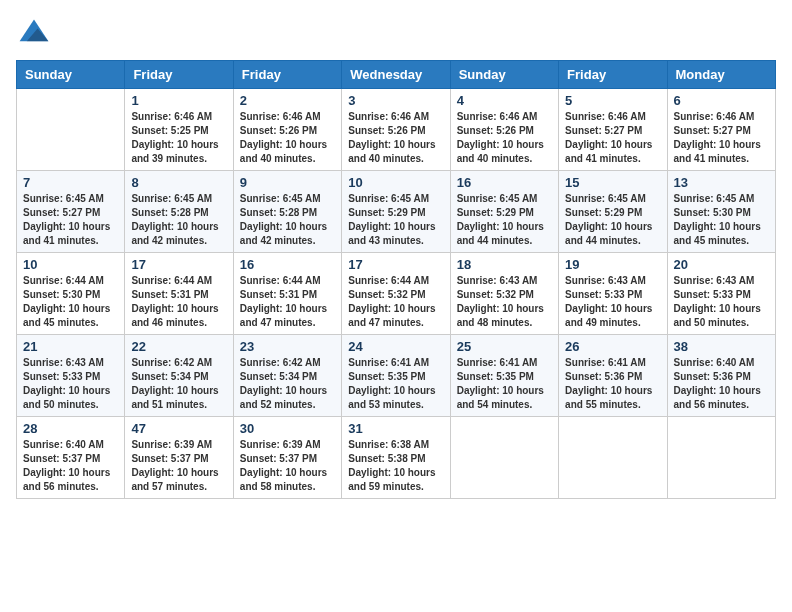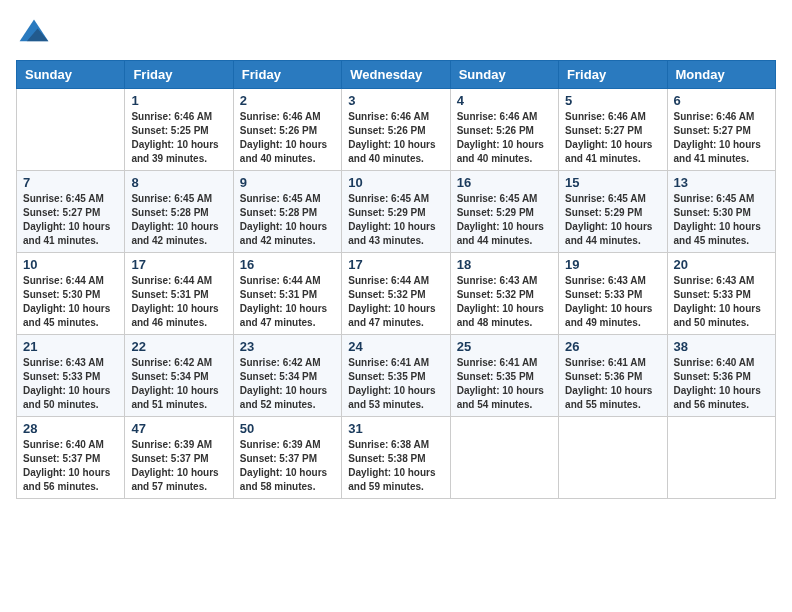--- a/index.html
+++ b/index.html
@@ -242,21 +242,21 @@
       <tr>
         <td>
           <div class="day-num">28</div>
           <div class="day-info">Sunrise: 6:40 AM<br>Sunset: 5:37 PM<br>Daylight: 10 hours and 56 minutes.</div>
         </td>
         <td>
           <div class="day-num">47</div>
           <div class="day-info">Sunrise: 6:39 AM<br>Sunset: 5:37 PM<br>Daylight: 10 hours and 57 minutes.</div>
         </td>
         <td>
-          <div class="day-num">50</div>
+          <div class="day-num">30</div>
           <div class="day-info">Sunrise: 6:39 AM<br>Sunset: 5:37 PM<br>Daylight: 10 hours and 58 minutes.</div>
         </td>
         <td>
           <div class="day-num">31</div>
           <div class="day-info">Sunrise: 6:38 AM<br>Sunset: 5:38 PM<br>Daylight: 10 hours and 59 minutes.</div>
         </td>
         <td class="empty-cell"></td>
         <td class="empty-cell"></td>
         <td class="empty-cell"></td>
       </tr>

